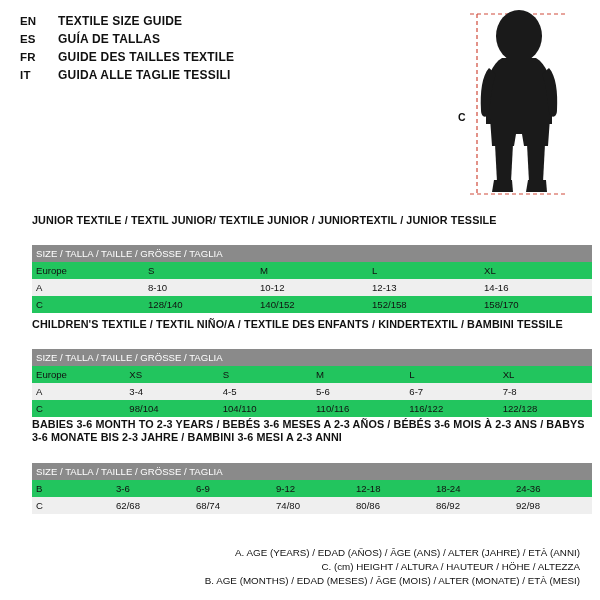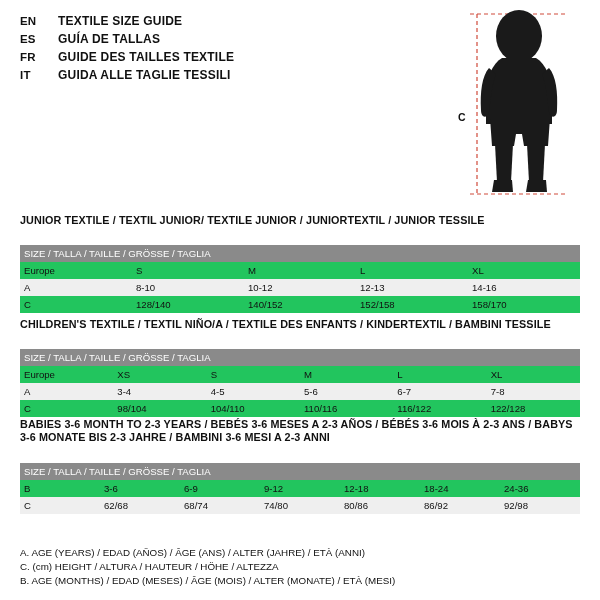--- a/index.html
+++ b/index.html
@@ -63,21 +63,21 @@
     left: 18px;
     top: 105px;
     font-size: 10.5px;
     font-weight: bold;
     color: #111;
   }
 
   
   .section {
     position: absolute;
-    left: 20px;
+    left: 32px;
     width: 560px;
   }
   .section-title {
     font-size: 10.8px;
     font-weight: bold;
     color: #111;
     margin-bottom: 4px;
     letter-spacing: 0.1px;
   }
   table.size {
@@ -108,20 +108,21 @@
     position: absolute;
     left: 20px;
     bottom: 12px;
     width: 560px;
   }
   .note-line {
     font-size: 9.8px;
     color: #111;
     line-height: 14px;
     white-space: nowrap;
+    text-align: right;
   }
 </style>
 </head>
 <body>
 
 <div class="page">
 
   <div class="header">
     <div class="lang-row">
       <span class="lang-code">EN</span>

